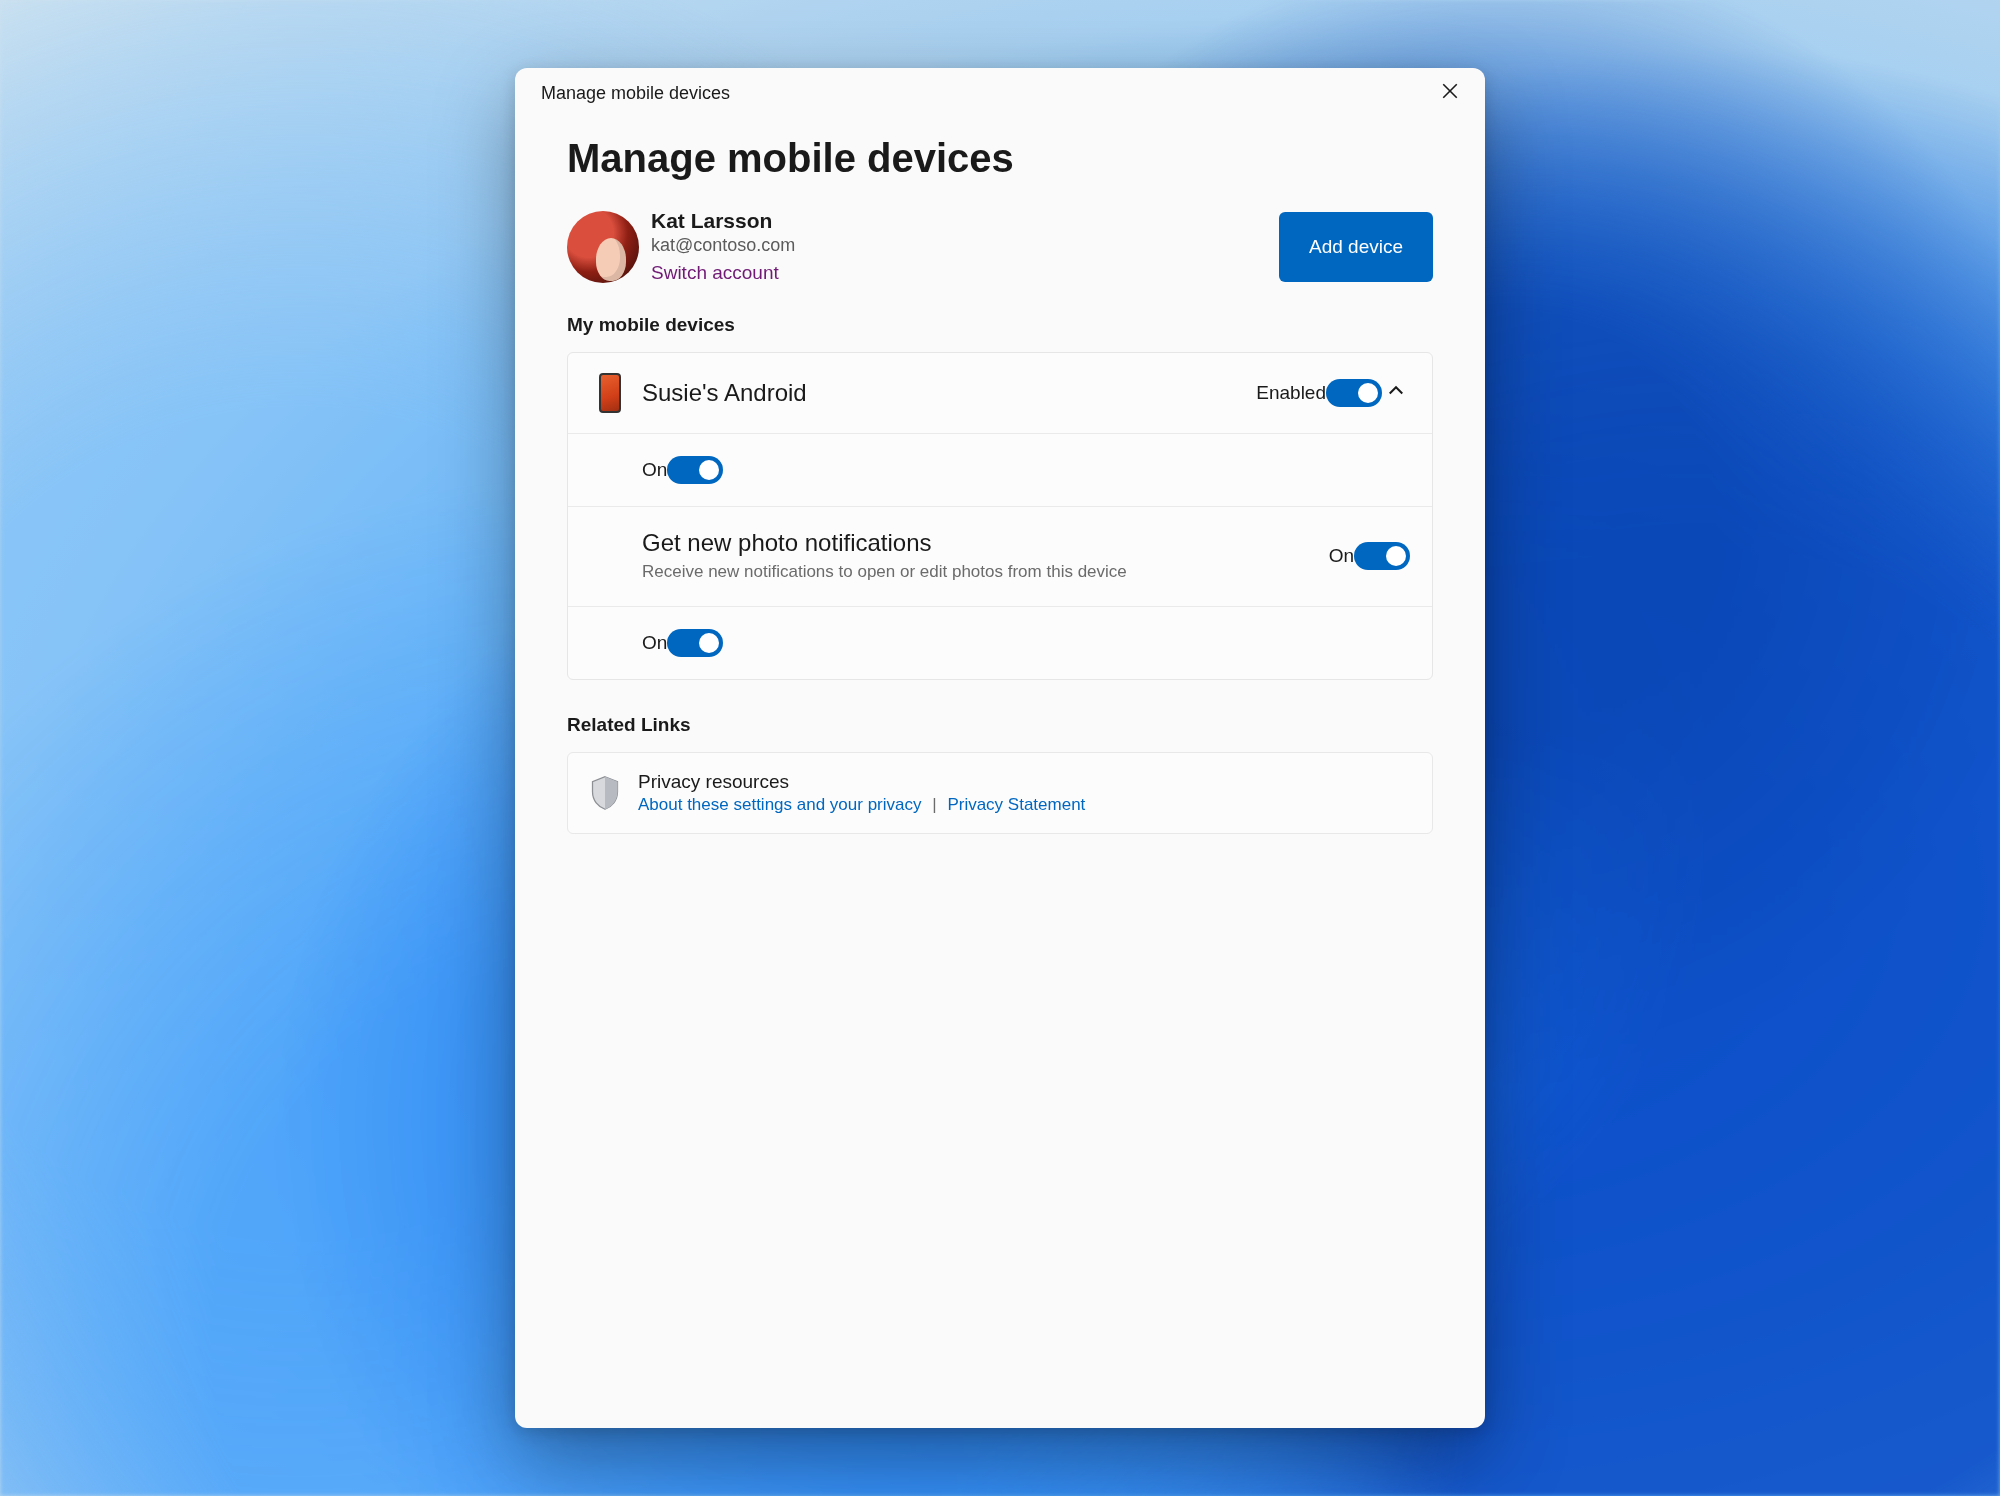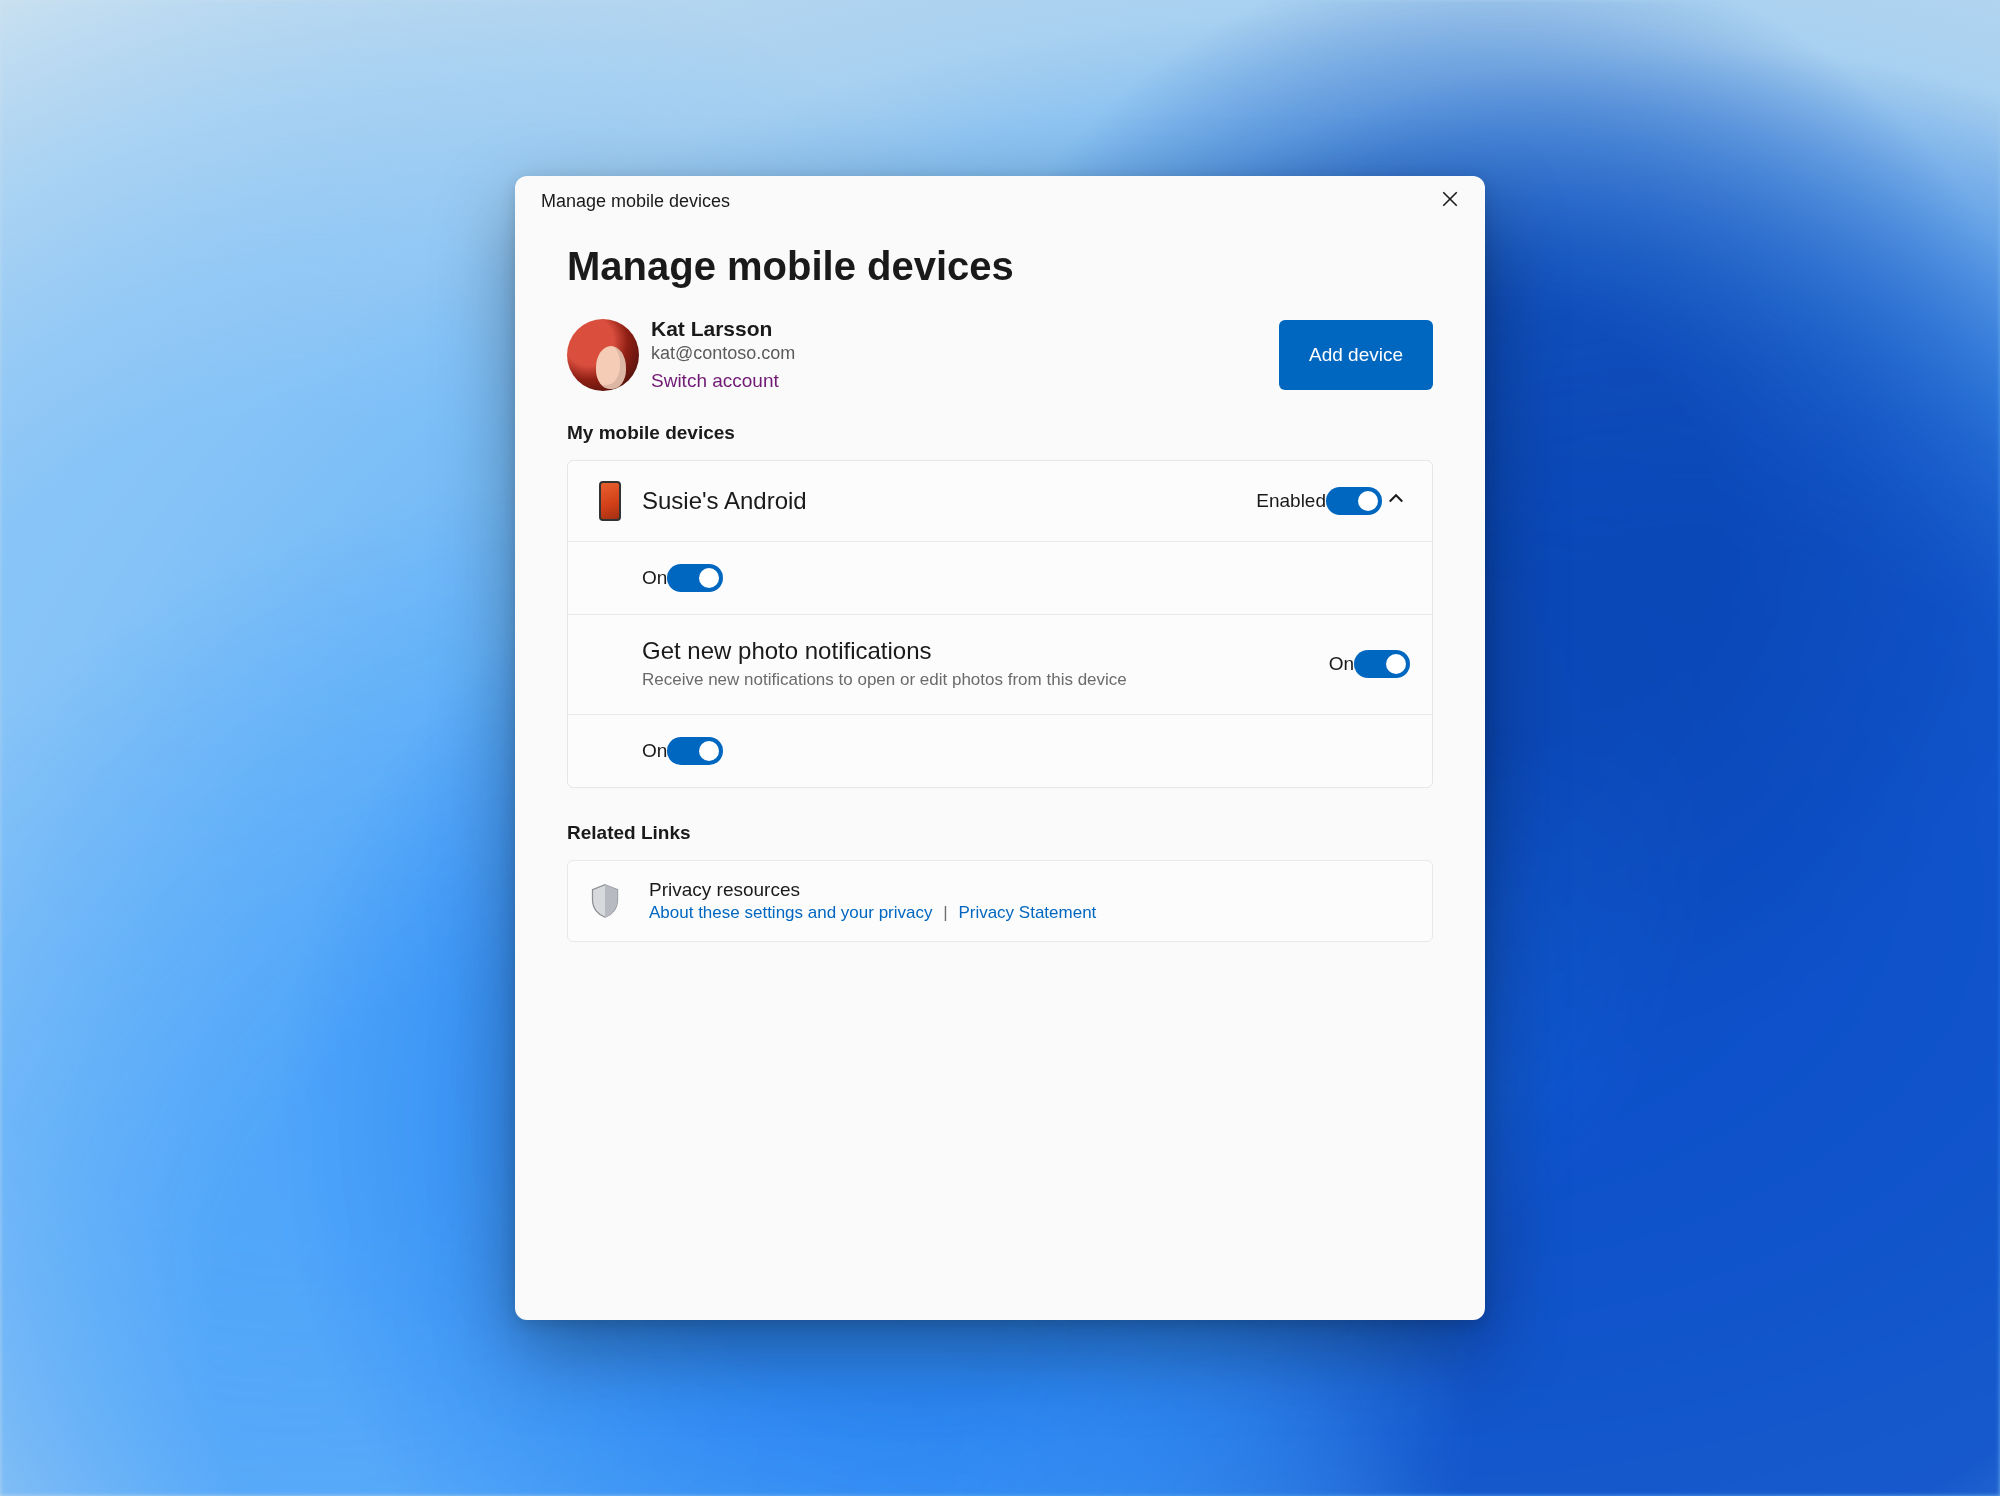--- a/index.html
+++ b/index.html
@@ -27,21 +27,21 @@
       radial-gradient(circle at 60% 55%, rgba(20,100,220,0.85) 0 15%, transparent 35%),
       radial-gradient(circle at 45% 75%, rgba(40,130,240,0.85) 0 18%, transparent 40%),
       radial-gradient(circle at 30% 90%, rgba(70,160,250,0.8) 0 20%, transparent 45%),
       radial-gradient(circle at 15% 55%, rgba(120,190,250,0.7) 0 22%, transparent 48%),
       radial-gradient(circle at 85% 70%, rgba(15,80,200,0.9) 0 25%, transparent 50%);
     filter: blur(2px);
   }
   .window {
     position: relative;
     width: 970px;
-    height: 1144px;
+    height: 1360px;
     background: #fafafa;
     border-radius: 12px;
     box-shadow: 0 30px 80px rgba(0,0,0,0.35), 0 4px 16px rgba(0,0,0,0.15);
     display: flex;
     flex-direction: column;
     overflow: hidden;
   }
   .titlebar {
     height: 50px;
     display: flex;
@@ -178,21 +178,21 @@
 
   .sub-row .lead-icon { visibility:hidden; }
 
   .related-card {
     border:1px solid #e8e8e8;
     border-radius:6px;
     background:#fcfcfc;
     padding: 18px 22px;
     display:flex;
     align-items:center;
-    gap:29px;
+    gap:18px;
   }
   .shield {
     width:30px; height:36px;
     display:inline-block;
   }
   .shield svg{ width:100%; height:100%; }
   .related-body { display:flex; flex-direction:column; }
   .related-title{ font-size:19px; color:#1a1a1a; }
   .related-links{ font-size:17px; color:#0067c0; margin-top:2px;}
   .related-links .sep{ color:#6b6b6b; margin:0 6px;}

